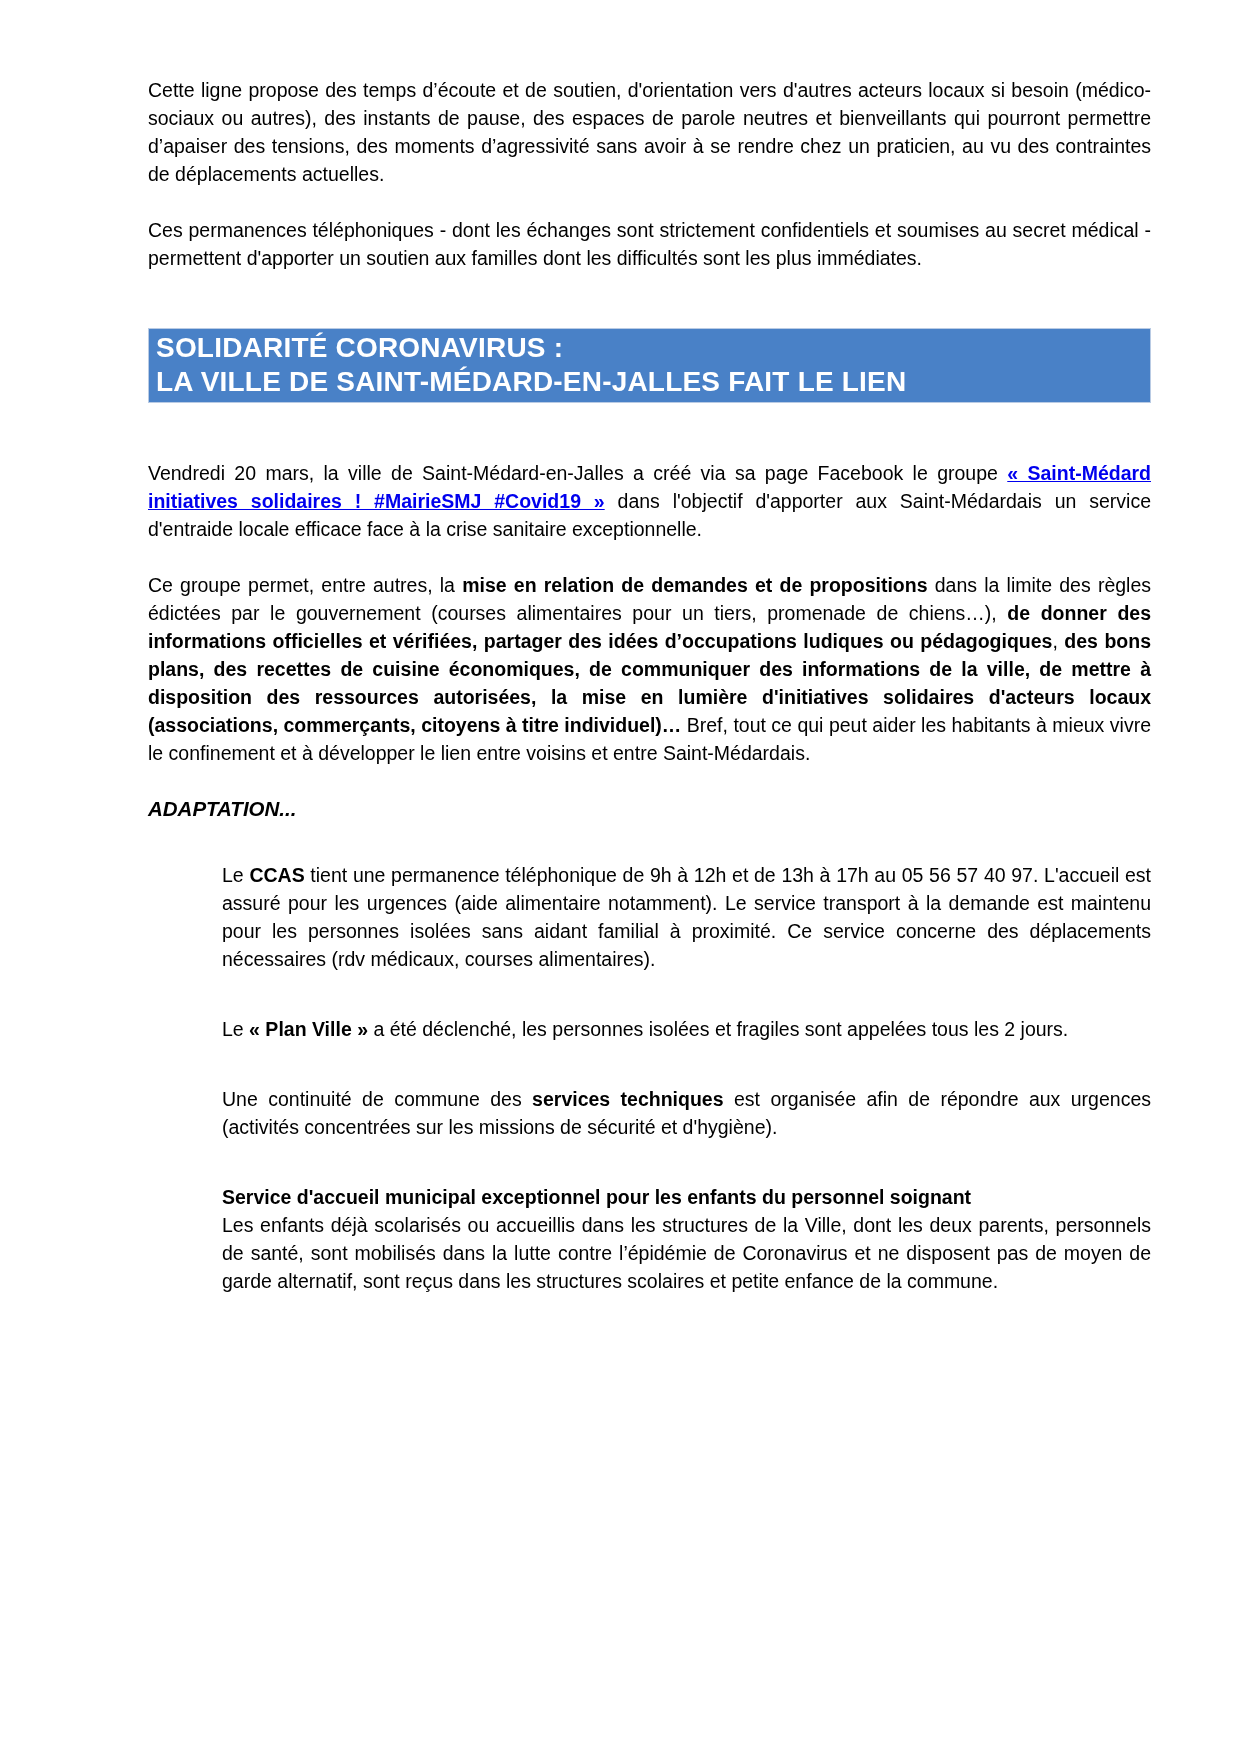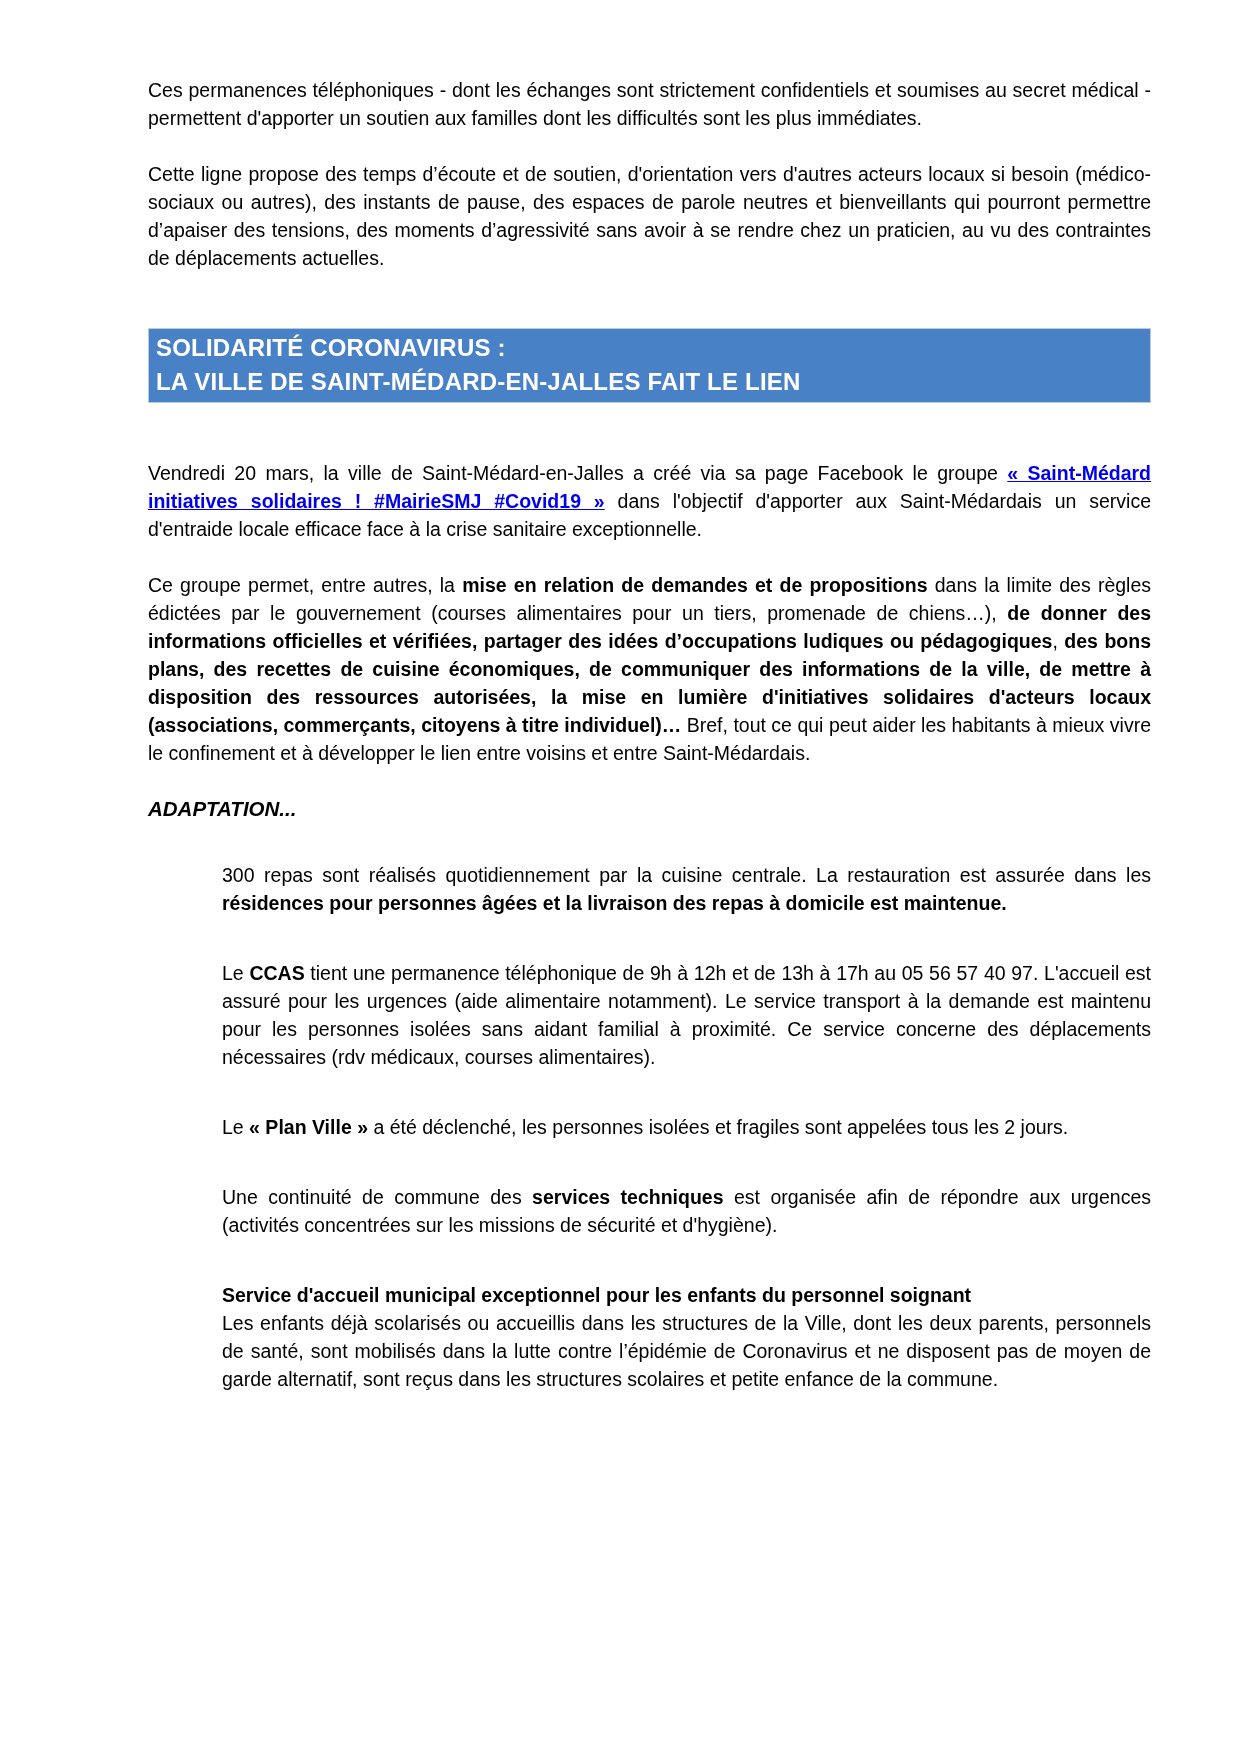--- a/index.html
+++ b/index.html
@@ -31,21 +31,21 @@
   .doc-link {
     color: var(--link-blue, #0000EE);
     font-weight: bold;
     text-decoration: underline;
   }
   .banner {
     background: var(--banner-blue, #4981C7);
     border: 1px solid #b9cbe4;
     color: var(--banner-text, #fff);
     font-weight: bold;
-    font-size: 24px;
+    font-size: 28px;
     line-height: 34px;
     padding: 2px 8px 3px 7px;
     letter-spacing: 0.2px;
   }
   .banner-solidarite {
     margin: 56px 0 56px 0;
   }
   .banner-continuite {
     margin: 34px 0 26px 0;
   }
@@ -61,39 +61,38 @@
   }
   .indent .body-text {
     margin-bottom: 42px;
   }
 </style>
 </head>
 <body>
 
 <div class="page">
 
+  <p class="body-text">Cette ligne propose des temps d’écoute et de soutien, d'orientation vers d'autres acteurs locaux si besoin (médico-sociaux ou autres), des instants de pause, des espaces de parole neutres et bienveillants qui pourront permettre d’apaiser des tensions, des moments d’agressivité sans avoir à se rendre chez un praticien, au vu des contraintes de déplacements actuelles.</p>
+
   <p class="body-text">Ces permanences téléphoniques - dont les échanges sont strictement confidentiels et soumises au secret médical - permettent d'apporter un soutien aux familles dont les difficultés sont les plus immédiates.</p>
-
-  <p class="body-text">Cette ligne propose des temps d’écoute et de soutien, d'orientation vers d'autres acteurs locaux si besoin (médico-sociaux ou autres), des instants de pause, des espaces de parole neutres et bienveillants qui pourront permettre d’apaiser des tensions, des moments d’agressivité sans avoir à se rendre chez un praticien, au vu des contraintes de déplacements actuelles.</p>
 
   <div class="banner banner-solidarite">
     <div>SOLIDARITÉ CORONAVIRUS :</div>
     <div>LA VILLE DE SAINT-MÉDARD-EN-JALLES FAIT LE LIEN</div>
   </div>
 
   <p class="body-text"><span>Vendredi 20 mars, la ville de Saint-Médard-en-Jalles a créé via sa page Facebook le groupe </span><a href="#" class="doc-link b">« Saint-Médard initiatives solidaires ! #MairieSMJ #Covid19 »</a><span> dans l'objectif d'apporter aux Saint-Médardais un service d'entraide locale efficace face à la crise sanitaire exceptionnelle.</span></p>
 
   <p class="body-text"><span>Ce groupe permet, entre autres, la </span><span class="b">mise en relation de demandes et de propositions</span><span> dans la limite des règles édictées par le gouvernement (courses alimentaires pour un tiers, promenade de chiens…), </span><span class="b">de donner des informations officielles et vérifiées, partager des idées d’occupations ludiques ou pédagogiques</span><span>, </span><span class="b">des bons plans, des recettes de cuisine économiques, de communiquer des informations de la ville, de mettre à disposition des ressources autorisées, la mise en lumière d'initiatives solidaires d'acteurs locaux (associations, commerçants, citoyens à titre individuel)…</span><span> Bref, tout ce qui peut aider les habitants à mieux vivre le confinement et à développer le lien entre voisins et entre Saint-Médardais.</span></p>
 
 
   <h3 class="subheading">ADAPTATION...</h3>
 
   <div class="indent">
 
-    <p class="body-text"><span>300 repas sont réalisés quotidiennement par la cuisine centrale. La restauration est assurée dans les </span><span class="b">résidences pour personnes âgées et la livraison des repas à domicile est maintenue.</span></p>
 
     <p class="body-text"><span>Le </span><span class="b">CCAS</span><span> tient une permanence téléphonique de 9h à 12h et de 13h à 17h au 05 56 57 40 97. L'accueil est assuré pour les urgences (aide alimentaire notamment). Le service transport à la demande est maintenu pour les personnes isolées sans aidant familial à proximité. Ce service concerne des déplacements nécessaires (rdv médicaux, courses alimentaires).</span></p>
 
     <p class="body-text"><span>Le </span><span class="b">« Plan Ville »</span><span> a été déclenché, les personnes isolées et fragiles sont appelées tous les 2 jours.</span></p>
 
     <p class="body-text"><span>Une continuité de commune des </span><span class="b">services techniques</span><span> est organisée afin de répondre aux urgences (activités concentrées sur les missions de sécurité et d'hygiène).</span></p>
 
     <p class="body-text"><span class="b">Service d'accueil municipal exceptionnel pour les enfants du personnel soignant</span><br><span>Les enfants déjà scolarisés ou accueillis dans les structures de la Ville, dont les deux parents, personnels de santé, sont mobilisés dans la lutte contre l’épidémie de Coronavirus et ne disposent pas de moyen de garde alternatif, sont reçus dans les structures scolaires et petite enfance de la commune.</span></p>
 
   </div>

